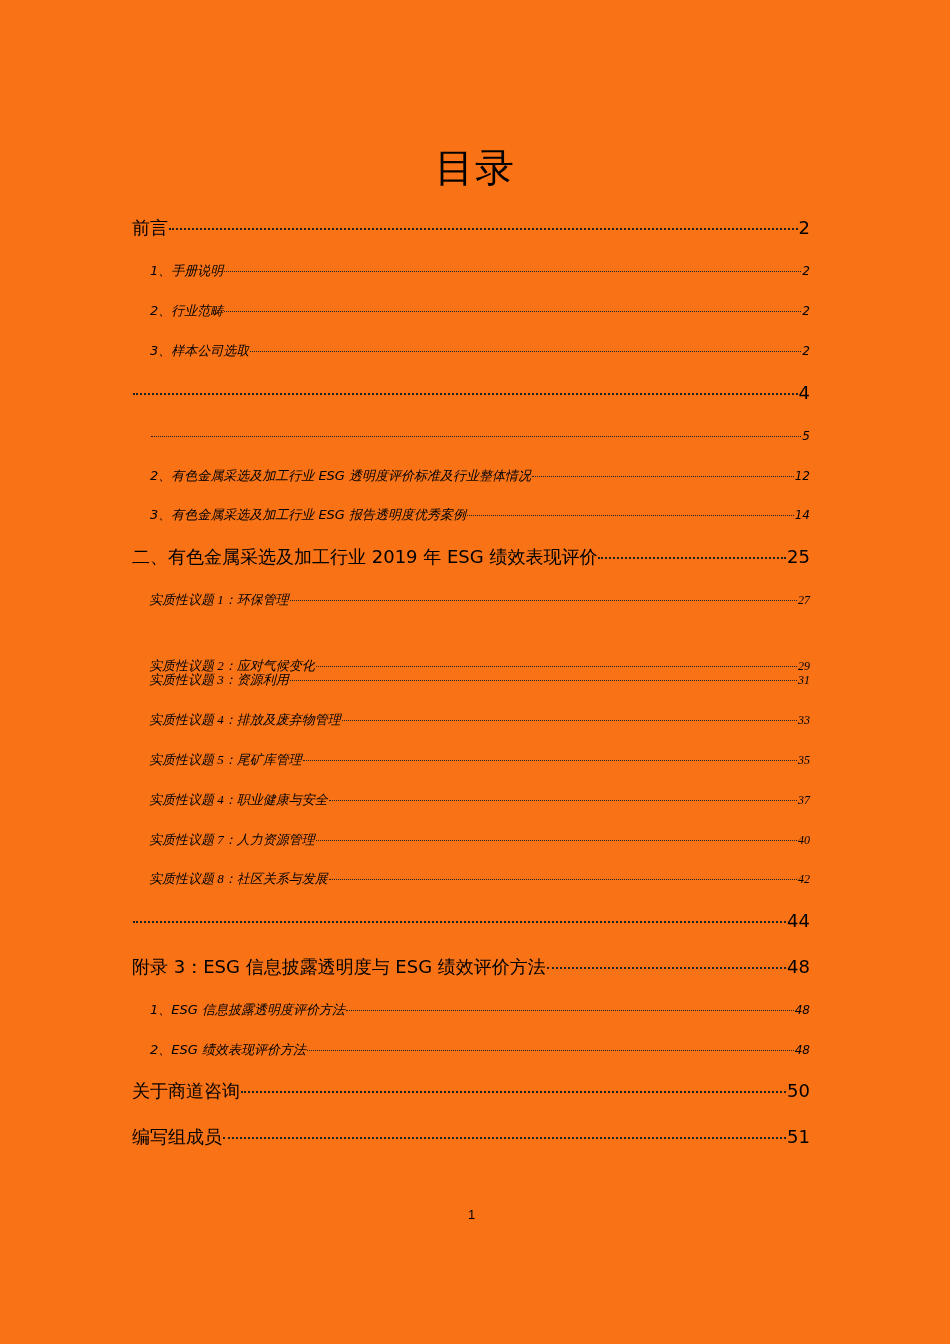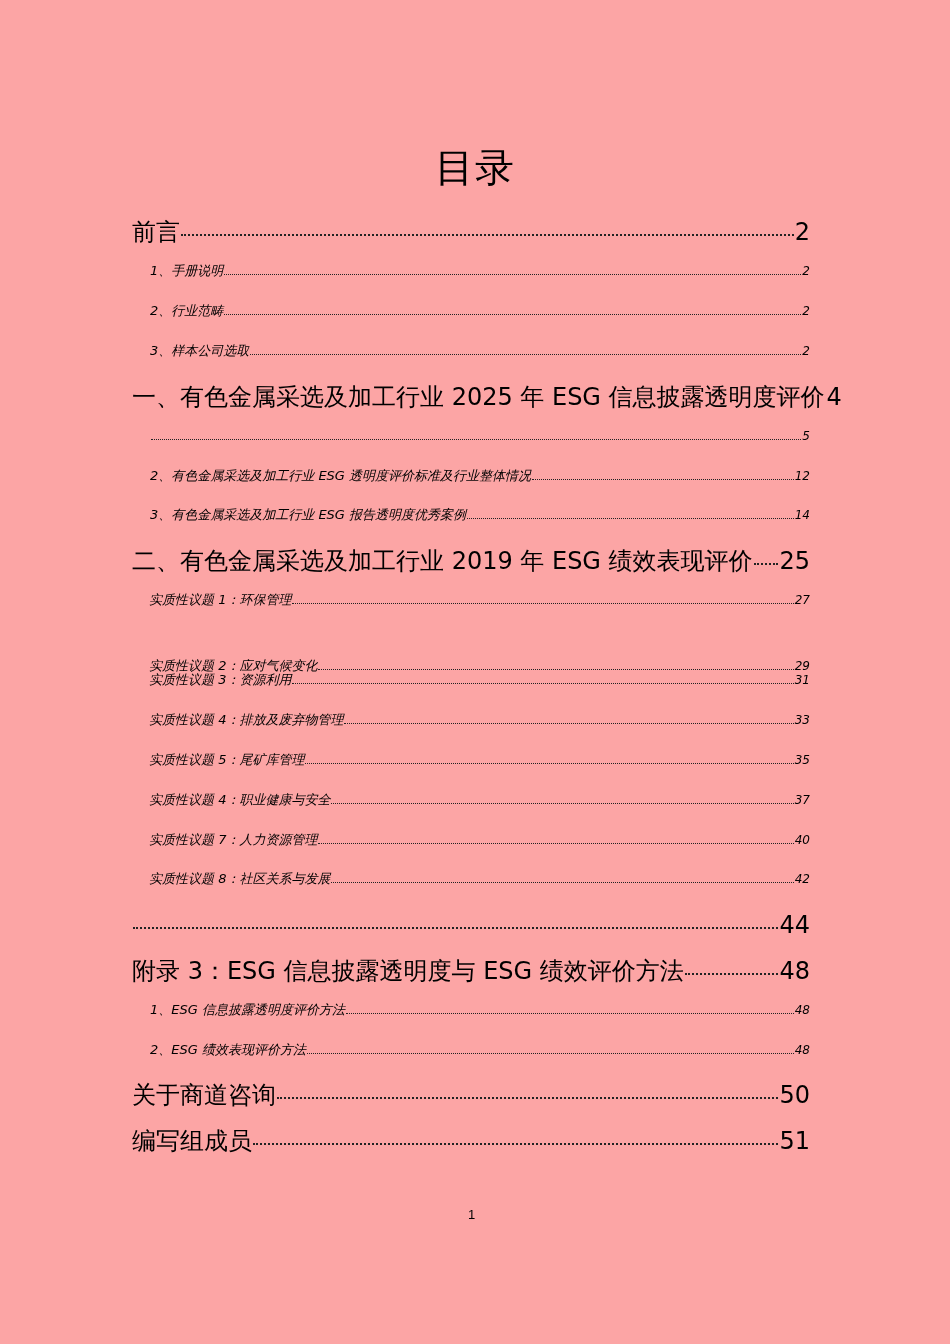--- a/index.html
+++ b/index.html
@@ -12,21 +12,21 @@
       height: 1344px;
       position: relative;
       overflow: hidden;
       font-family: "DejaVu Sans", "Liberation Sans", sans-serif;
       color: #000000;
     }
     .page {
       position: absolute;
       left: 0; top: 0;
       width: 950px; height: 1344px;
-      background: #fca5a5;
+      background: #f97316;
     }
     .toc-title {
       position: absolute;
       left: 0; top: 143px;
       width: 950px;
       text-align: center;
       font-size: 39px;
       line-height: 50px;
       letter-spacing: 1px;
       font-weight: normal;
@@ -64,36 +64,35 @@
       position: absolute;
       left: 0; right: 0;
       bottom: 3px;
       border-bottom: 2px dotted #222;
     }
     .toc-entry .page-num {
       flex: 0 0 auto;
     }
     
     .lvl1 {
-      font-size: 24px;
+      font-size: 18px;
       line-height: 24px;
     }
     .lvl1 .leader::after { border-bottom-width: 2px; bottom: 4px; }
     
     .lvl2 {
       font-size: 13px;
       line-height: 18px;
       font-style: italic;
       padding-left: 18px;
       box-sizing: border-box;
-      align-items: center;
     }
     .lvl2 .leader::after { border-bottom-width: 1px; bottom: 3px; }
     .lvl2 .page-num { font-size: 12px; }
-    .lvl2.topic { padding-left: 17px; }
+    .lvl2.topic { padding-left: 17px; font-family: Liberation Serif, serif; }
     .footer-page {
       position: absolute;
       left: 0; top: 1207px;
       width: 943px;
       text-align: center;
       font-size: 13px;
       font-family: "Liberation Sans", sans-serif;
     }
   </style>
 </head>
@@ -123,21 +122,20 @@
       <span class="page-num">2</span>
     </a>
 
     <a class="toc-entry lvl2" style="top:342px">
       <span class="label">3、样本公司选取</span>
       <span class="leader"></span>
       <span class="page-num">2</span>
     </a>
 
     <a class="toc-entry lvl1" style="top:381px">
-      <span class="label">一、有色金属采选及加工行业 2025 年 ESG 信息披露透明度评价</span>
       <span class="leader"></span>
       <span class="page-num">4</span>
     </a>
 
     <a class="toc-entry lvl2" style="top:427px">
       <span class="leader"></span>
       <span class="page-num">5</span>
     </a>
 
     <a class="toc-entry lvl2" style="top:467px">

